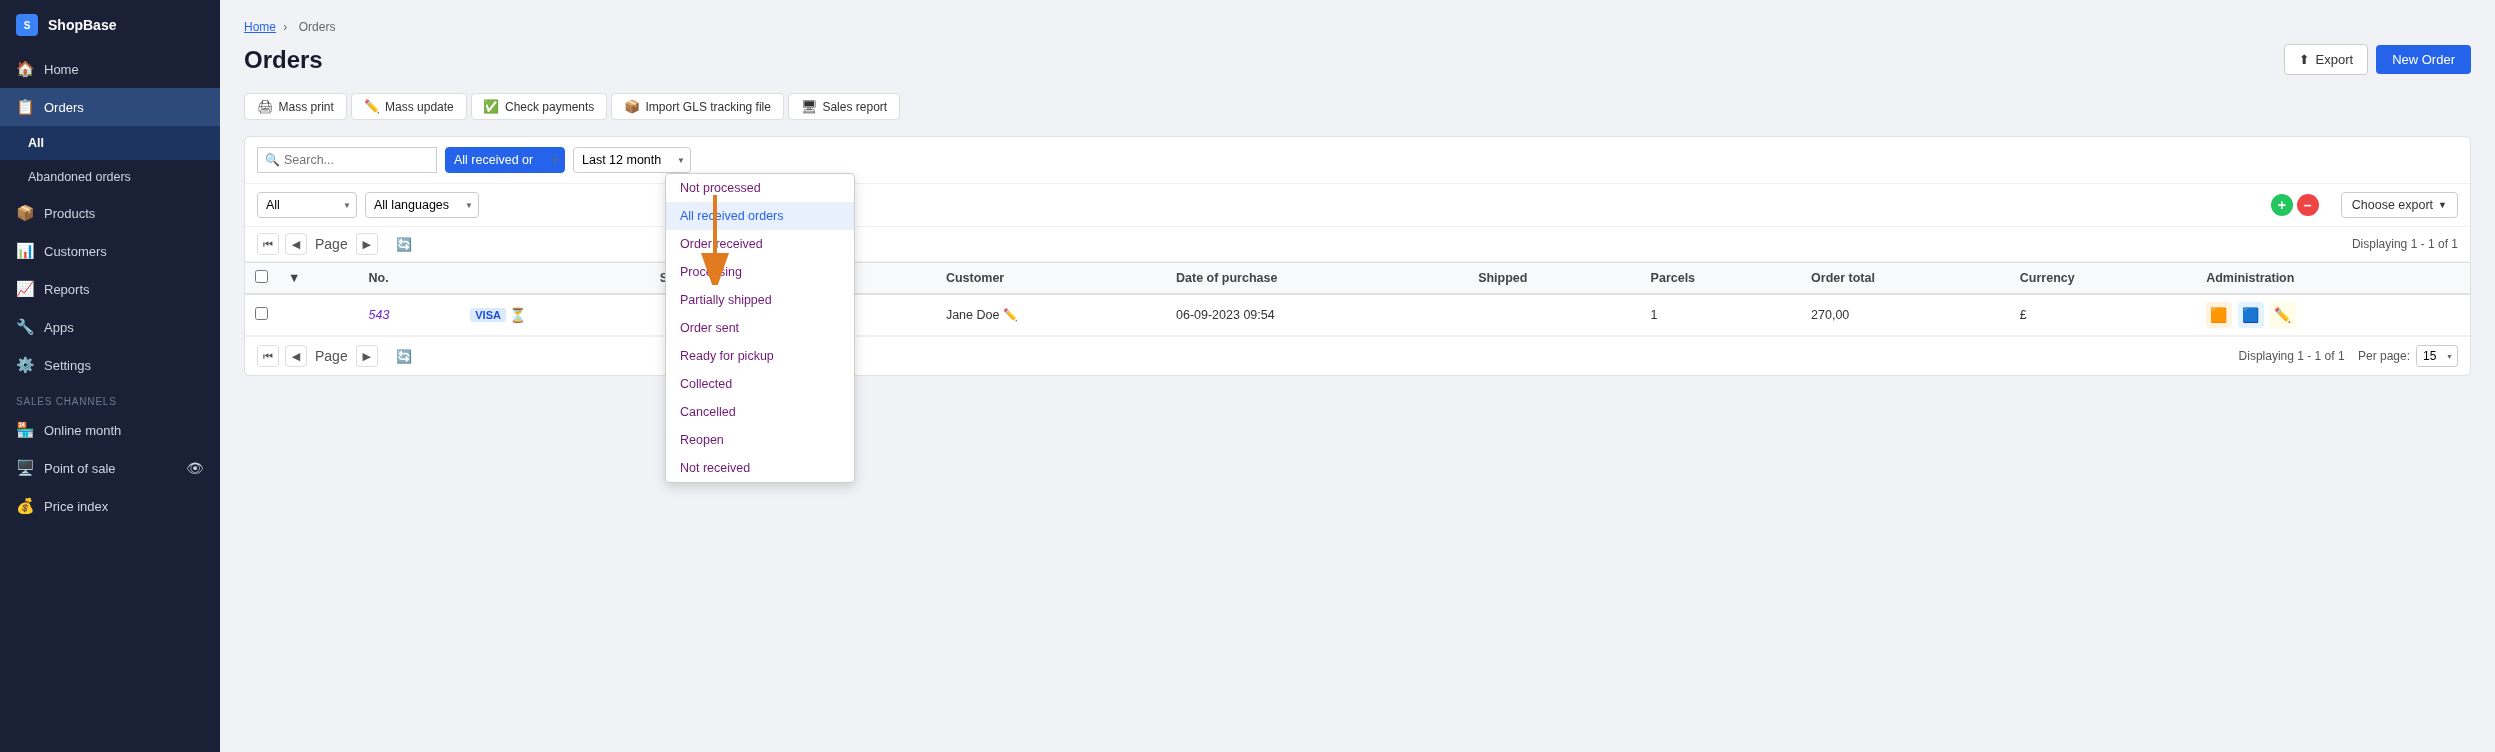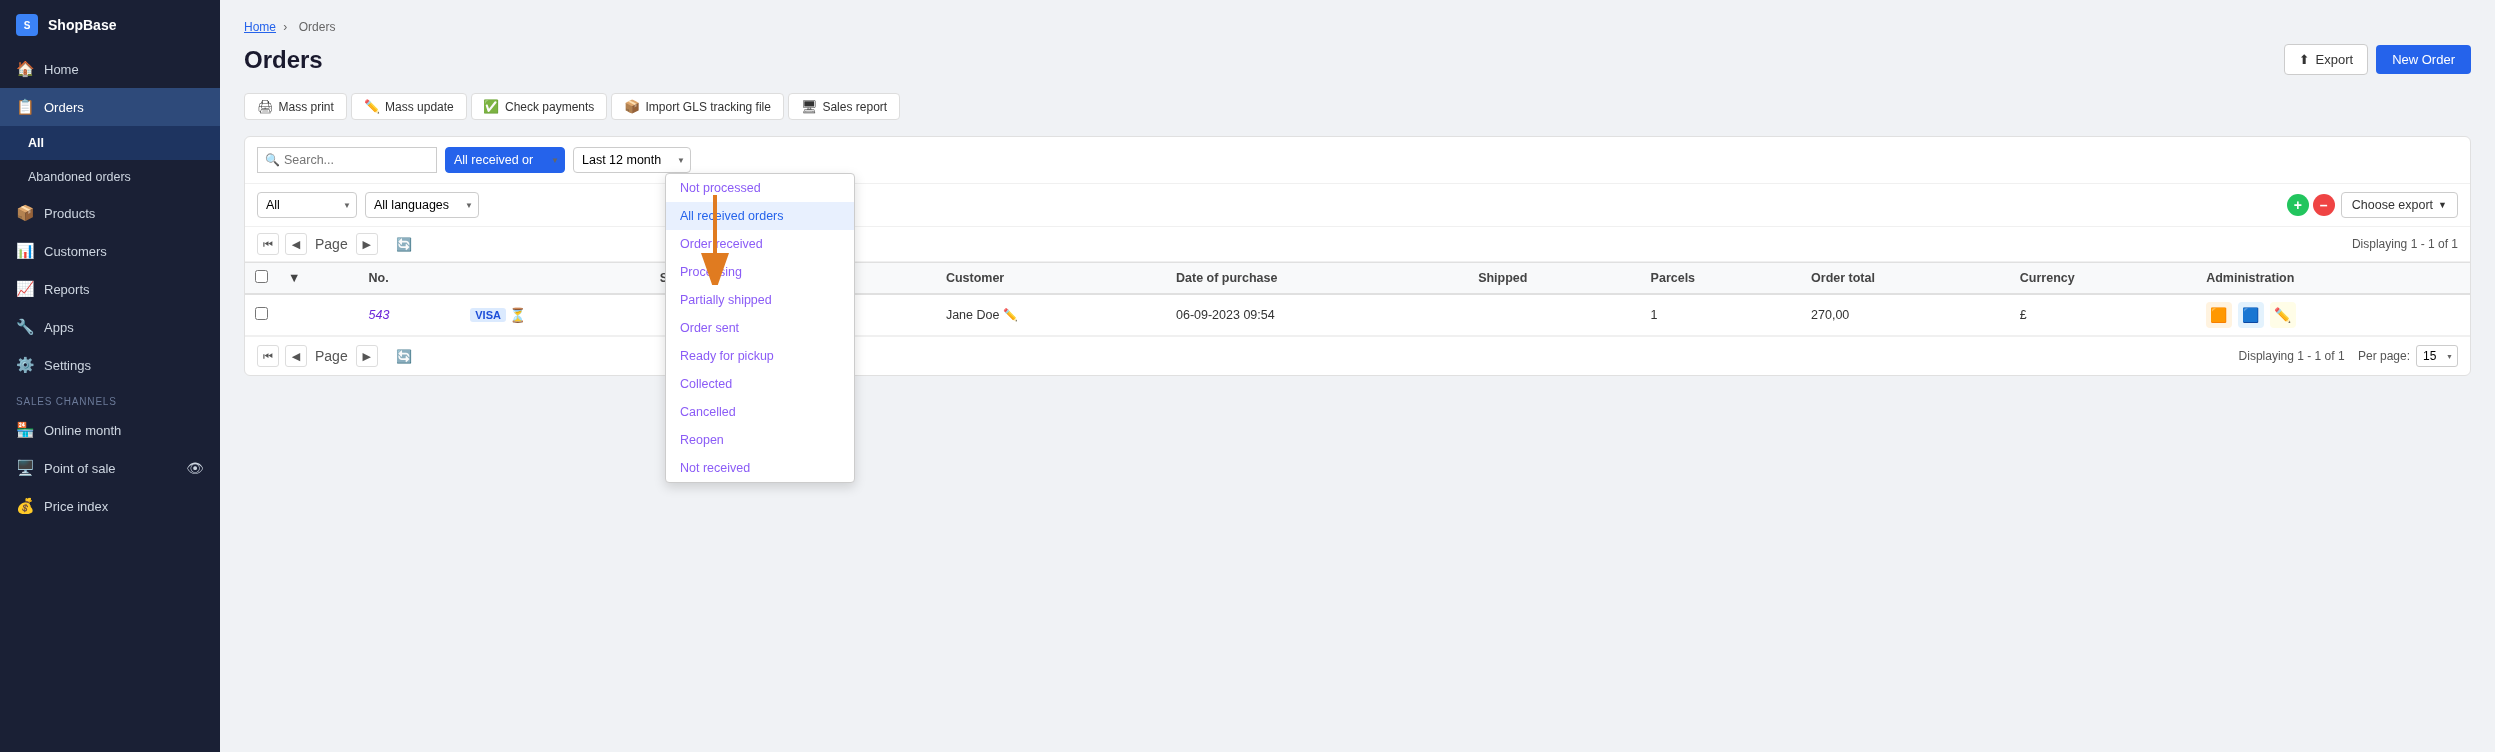--- a/index.html
+++ b/index.html
@@ -206,21 +206,21 @@
       border: 1px solid #ccc;
       border-radius: 4px;
       box-shadow: 0 4px 12px rgba(0,0,0,0.15);
       z-index: 100;
       min-width: 190px;
     }
     .dropdown-item {
       padding: 7px 14px;
       font-size: 12.5px;
       cursor: pointer;
-      color: #8b5cf6;
+      color: #701a75;
     }
     .dropdown-item.selected { background: #e8f0fe; color: #2563eb; }
 
     
     .filters-row-2 {
       display: flex;
       align-items: center;
       justify-content: space-between;
       padding: 8px 12px;
       border-bottom: 1px solid #f0f0f0;
@@ -258,20 +258,21 @@
       display: flex;
       align-items: center;
       gap: 5px;
       padding: 5px 10px;
       border: 1px solid #ccc;
       border-radius: 4px;
       background: #fff;
       cursor: pointer;
       font-size: 12.5px;
       color: #333;
+      margin-left: 16px;
     }
 
     
     .pagination-row {
       display: flex;
       align-items: center;
       padding: 6px 12px;
       gap: 6px;
       border-bottom: 1px solid #f0f0f0;
     }

